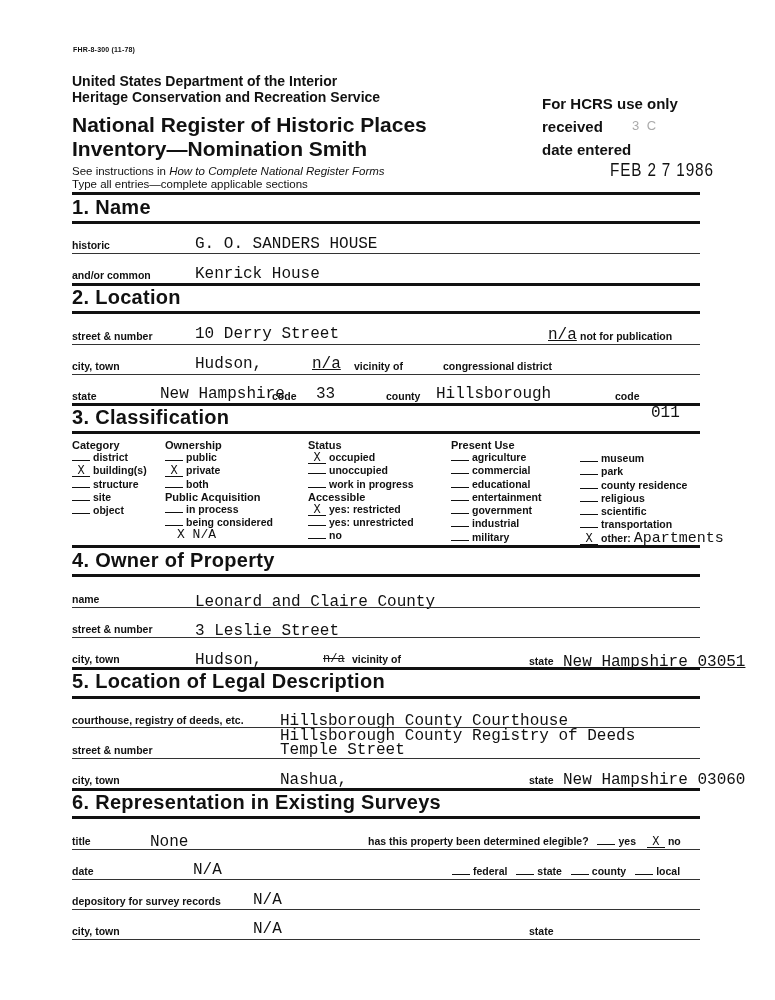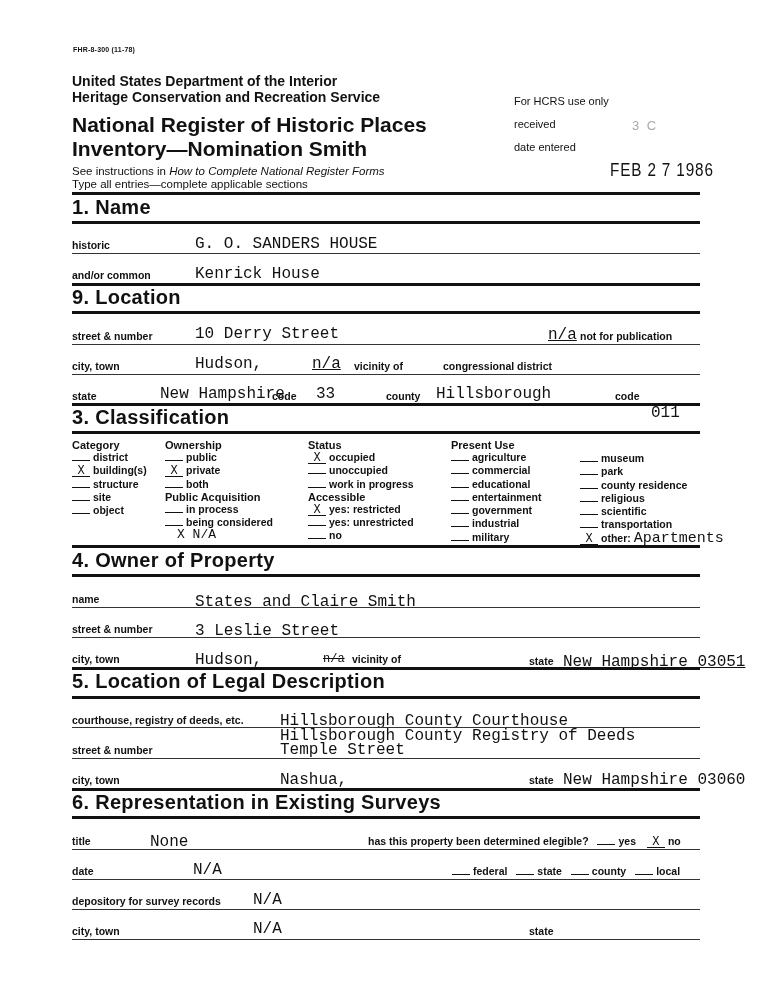--- a/index.html
+++ b/index.html
@@ -2,21 +2,21 @@
 <html><head>
 <meta charset="utf-8">
 <style>
   html, body { margin: 0; padding: 0; background: #ffffff; }
   body { width: 775px; height: 1000px; position: relative; overflow: hidden; color: #111; font-family: "Liberation Sans", sans-serif; }
   .abs { position: absolute; white-space: nowrap; }
   .form-id { left: 73px; top: 46px; font-size: 7px; font-weight: bold; letter-spacing: 0.2px; }
   .agency { left: 72px; font-size: 14px; font-weight: bold; line-height: 16px; text-align: center; }
   .title { left: 72px; font-size: 21px; font-weight: bold; line-height: 24px; }
   .instr { left: 72px; font-size: 11.5px; line-height: 13px; }
-  .hcrs { left: 514px; font-size: 11px; font-weight: normal; }
+  .hcrs { left: 542px; font-size: 15px; font-weight: bold; }
   .typed { font-family: "Liberation Mono", monospace; font-size: 16px; }
   .stamp { left: 610px; top: 160px; font-size: 18px; letter-spacing: 1px; font-family: "Liberation Sans", sans-serif; transform: scaleX(0.85); transform-origin: left; }
   .received-mark { left: 632px; top: 118px; font-size: 13px; color: #aaa; letter-spacing: 2px; }
   .sec-head { left: 72px; font-size: 20px; font-weight: bold; letter-spacing: 0.3px; }
   .rule-thick { position: absolute; left: 72px; width: 628px; height: 3px; background: #111; }
   .rule-thin { position: absolute; left: 72px; width: 628px; height: 1px; background: #333; }
   .lbl { font-size: 10.5px; font-weight: bold; }
   .col-head { font-size: 11px; font-weight: bold; }
   .opt { font-size: 10.5px; font-weight: bold; line-height: 13.3px; }
   .blank { display: inline-block; width: 18px; border-bottom: 1px solid #111; height: 9px; margin-right: 3px; vertical-align: baseline; text-align: center; font-family: "Liberation Mono", monospace; font-size: 12px; font-weight: normal; line-height: 9px; }
@@ -43,21 +43,21 @@
 
 <div class="abs sec-head" style="top:196px">1.  Name</div>
 <div class="rule-thick" style="top:221px"></div>
 <div class="abs lbl" style="left:72px;top:239px">historic</div>
 <div class="abs typed" style="left:195px;top:235px">G. O. SANDERS HOUSE</div>
 <div class="rule-thin" style="top:253px"></div>
 <div class="abs lbl" style="left:72px;top:269px">and/or common</div>
 <div class="abs typed" style="left:195px;top:265px">Kenrick House</div>
 <div class="rule-thick" style="top:283px"></div>
 
-<div class="abs sec-head" style="top:286px">9.  Location</div>
+<div class="abs sec-head" style="top:286px">2.  Location</div>
 <div class="rule-thick" style="top:311px"></div>
 <div class="abs lbl" style="left:72px;top:330px">street &amp; number</div>
 <div class="abs typed" style="left:195px;top:325px">10 Derry Street</div>
 <div class="abs typed ul" style="left:548px;top:326px">n/a</div>
 <div class="abs lbl" style="left:580px;top:330px">not for publication</div>
 <div class="rule-thin" style="top:344px"></div>
 <div class="abs lbl" style="left:72px;top:360px">city, town</div>
 <div class="abs typed" style="left:195px;top:355px">Hudson,</div>
 <div class="abs typed ul" style="left:312px;top:355px">n/a</div>
 <div class="abs lbl" style="left:354px;top:360px">vicinity of</div>
@@ -124,21 +124,21 @@
   <div class="opt"><span class="blank"></span><span>religious</span></div>
   <div class="opt"><span class="blank"></span><span>scientific</span></div>
   <div class="opt"><span class="blank"></span><span>transportation</span></div>
   <div class="opt"><span class="blank">X</span><span>other:</span> <span class="typed" style="font-size:15px;font-weight:normal">Apartments</span></div>
 </div>
 <div class="rule-thick" style="top:545px"></div>
 
 <div class="abs sec-head" style="top:549px">4.  Owner of Property</div>
 <div class="rule-thick" style="top:574px"></div>
 <div class="abs lbl" style="left:72px;top:593px">name</div>
-<div class="abs typed" style="left:195px;top:593px">States and Claire Smith</div>
+<div class="abs typed" style="left:195px;top:593px">Leonard and Claire County</div>
 <div class="rule-thin" style="top:607px"></div>
 <div class="abs lbl" style="left:72px;top:623px">street &amp; number</div>
 <div class="abs typed" style="left:195px;top:622px">3 Leslie Street</div>
 <div class="rule-thin" style="top:637px"></div>
 <div class="abs lbl" style="left:72px;top:653px">city, town</div>
 <div class="abs typed" style="left:195px;top:651px">Hudson,</div>
 <div class="abs typed" style="left:323px;top:652px;font-size:12px;text-decoration:line-through">n/a</div>
 <div class="abs lbl" style="left:352px;top:653px">vicinity of</div>
 <div class="abs lbl" style="left:529px;top:655px">state</div>
 <div class="abs typed ul" style="left:563px;top:653px">New Hampshire 03051</div>

